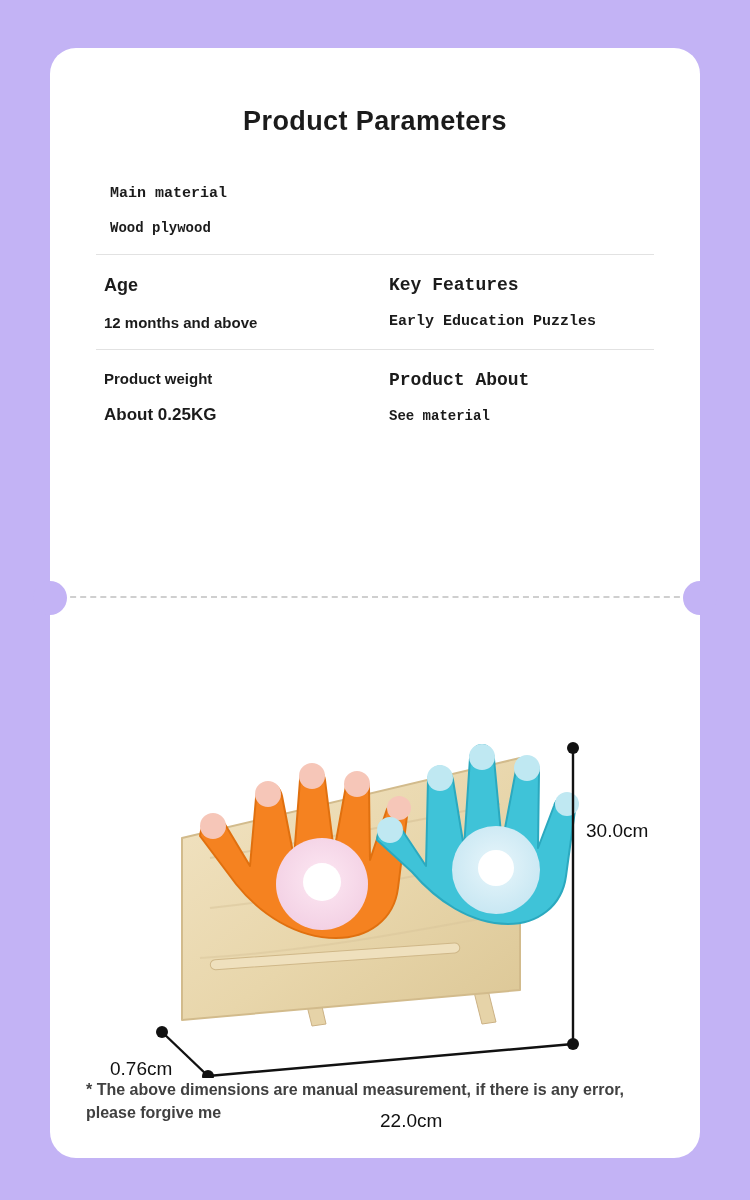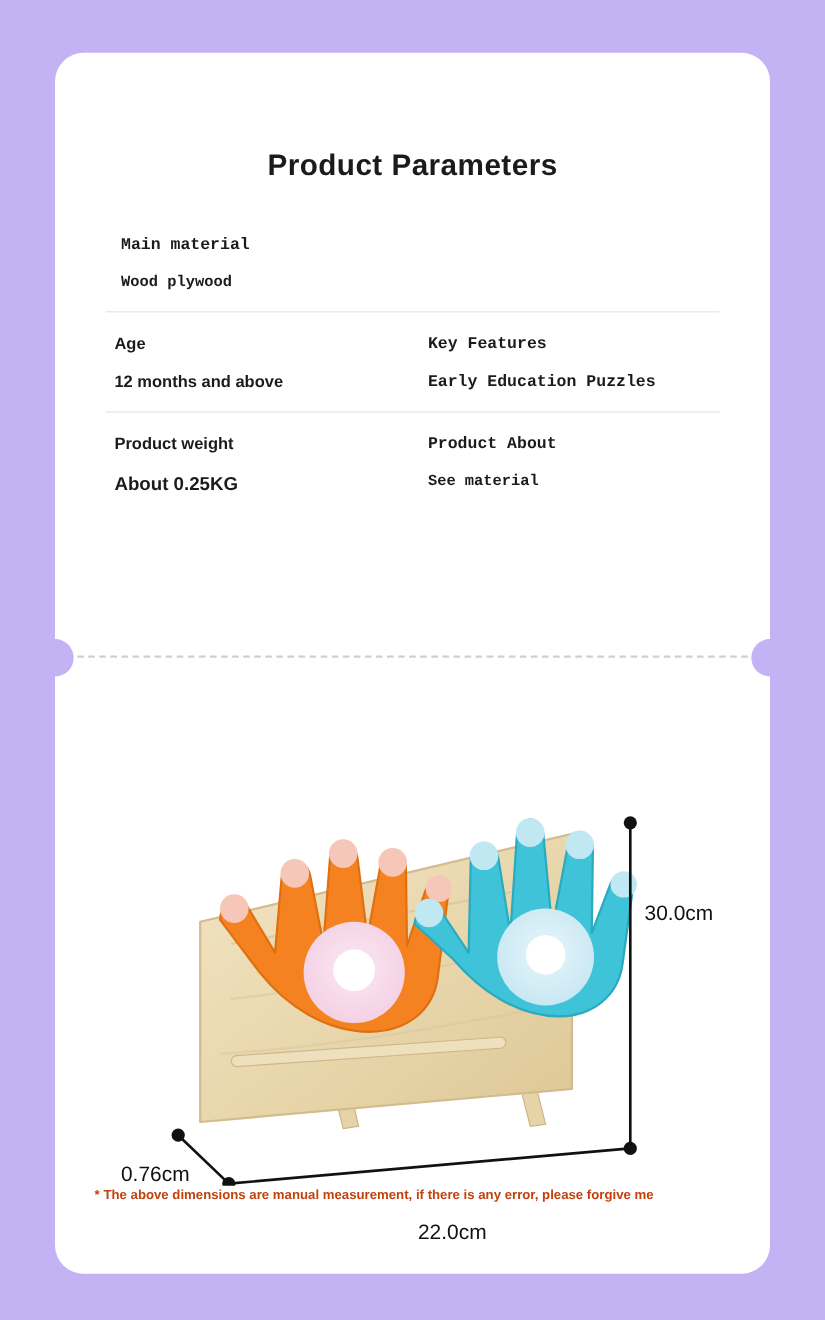--- a/index.html
+++ b/index.html
@@ -30,21 +30,21 @@
     box-sizing: border-box;
     overflow: visible;
   }
 
   
   .params-title {
     text-align: center;
     font-size: 27px;
     font-weight: bold;
     color: #1b1b1b;
-    margin-top: 87px;
+    margin-top: 58px;
     letter-spacing: 0.4px;
   }
   .params-table {
     margin: 44px 46px 0 46px;
   }
   .param-row {
     display: flex;
     padding: 4px 0 18px 0;
   }
   .param-row.divider {
@@ -64,21 +64,21 @@
     color: #1b1b1b;
     margin-bottom: 18px;
   }
   .param-value {
     font-size: 15px;
     font-weight: bold;
     color: #1b1b1b;
   }
   .param-label.sm { font-size: 15px; }
   .param-value.sm { font-size: 14px; }
-  .param-label.lg { font-size: 15px; }
+  .param-label.lg { font-size: 18px; }
   .param-value.lg { font-size: 17px; }
   .col-left { padding-left: 8px; }
   .col-right { padding-left: 14px; font-family: Liberation Mono, monospace; }
 
   
   .perf {
     position: absolute;
     left: 0;
     right: 0;
     top: 548px;
@@ -114,23 +114,23 @@
   }
   .dim-height { left: 536px; top: 212px; }
   .dim-width  { left: 330px; top: 465px; margin-top: 37px; }
   .dim-thick  { left: 60px;  top: 450px; }
 
   .footnote {
     position: absolute;
     left: 36px;
     right: 30px;
     top: 1030px;
-    font-size: 12px;
-    font-weight: bold;
-    color: #c2410c;
+    font-size: 16px;
+    font-weight: bold;
+    color: #404040;
     line-height: 1.45;
   }
 </style>
 </head>
 <body>
 
 <div class="page">
   <div class="card">
 
     <div class="params-title">Product Parameters</div>

